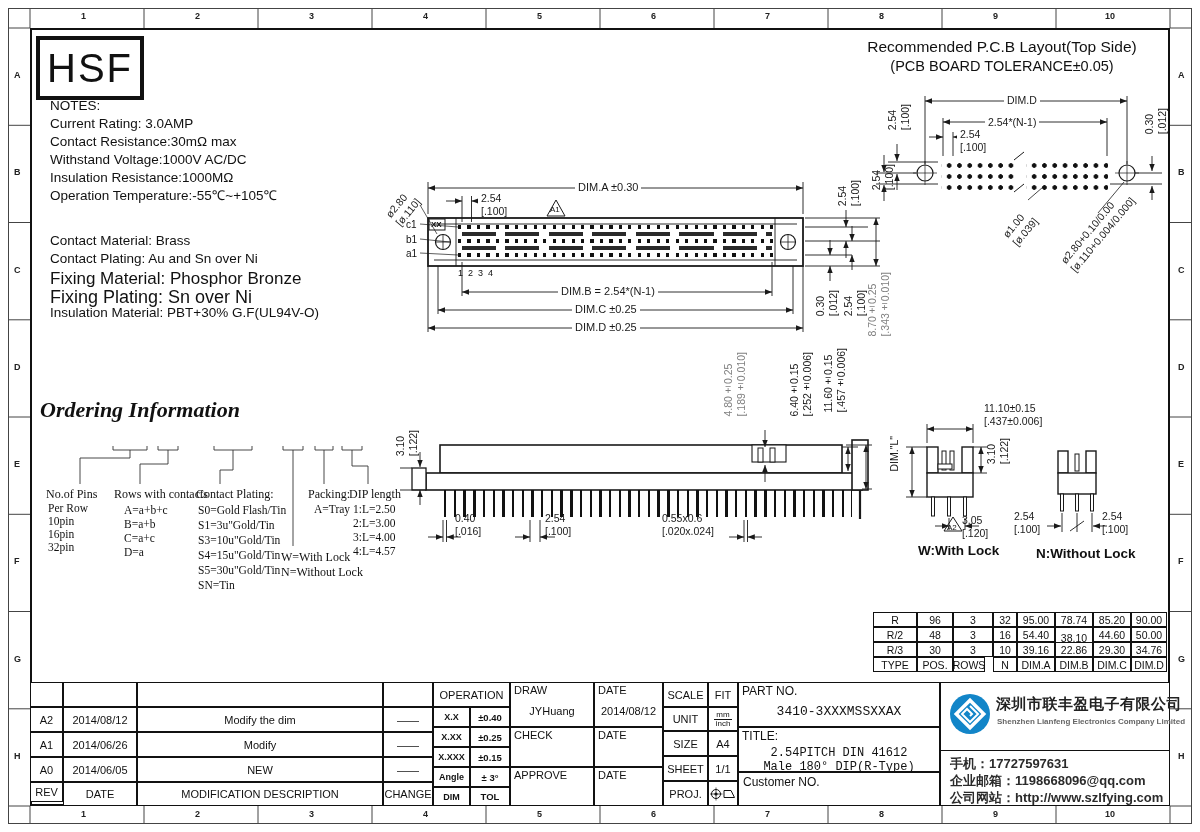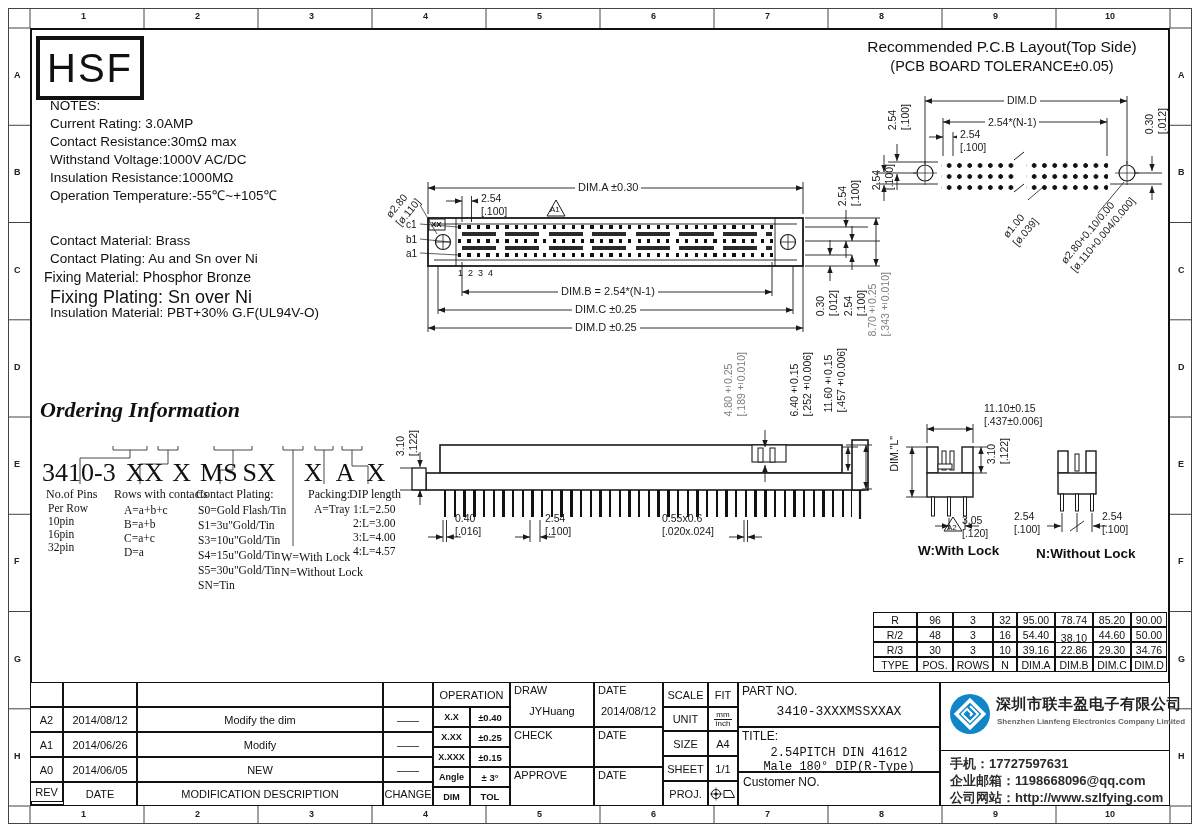--- a/index.html
+++ b/index.html
@@ -75,21 +75,21 @@
        font-size:40px;letter-spacing:2px;">HSF</div>
 
   <div class="lab" style="left:50px;top:98px;font-size:13.5px">NOTES:</div>
   <div class="lab" style="left:50px;top:116px;font-size:13.5px">Current Rating: 3.0AMP</div>
   <div class="lab" style="left:50px;top:134px;font-size:13.5px">Contact Resistance:30mΩ max</div>
   <div class="lab" style="left:50px;top:152px;font-size:13.5px">Withstand Voltage:1000V AC/DC</div>
   <div class="lab" style="left:50px;top:170px;font-size:13.5px">Insulation Resistance:1000MΩ</div>
   <div class="lab" style="left:50px;top:188px;font-size:13.5px">Operation Temperature:-55℃~+105℃</div>
   <div class="lab" style="left:50px;top:233px;font-size:13.5px">Contact Material: Brass</div>
   <div class="lab" style="left:50px;top:251px;font-size:13.5px">Contact Plating: Au and Sn over Ni</div>
-  <div class="lab" style="left:44px;top:269px;font-size:14px">Fixing Material: Phosphor Bronze</div>
+  <div class="lab" style="left:50px;top:269px;font-size:17px">Fixing Material: Phosphor Bronze</div>
   <div class="lab" style="left:50px;top:287px;font-size:18px">Fixing Plating: Sn over Ni</div>
   <div class="lab" style="left:50px;top:305px;font-size:13.5px">Insulation Material: PBT+30% G.F(UL94V-O)</div>
 
   <div class="lab" style="left:828px;top:38px;width:348px;text-align:center;font-size:15.5px">Recommended P.C.B Layout(Top Side)</div>
   <div class="lab" style="left:828px;top:58px;width:348px;text-align:center;font-size:14.5px">(PCB BOARD TOLERANCE±0.05)</div>
   <div class="lab dim bg" style="left:1004px;top:94px">DIM.D</div>
   <div class="lab dim bg" style="left:985px;top:116px">2.54*(N-1)</div>
   <div class="lab dim bg" style="left:957px;top:128px">2.54
 [.100]</div>
   <div class="lab dim vdim" style="left:886px;top:104px">2.54
@@ -153,23 +153,20 @@
 [.120]</div>
   <div class="lab" style="left:947px;top:523px;font-size:8px">A2</div>
   <div class="lab serif" style="left:918px;top:543px;font-size:13.5px;font-weight:bold">W:With Lock</div>
   <div class="lab dim" style="left:1014px;top:510px">2.54
 [.100]</div>
   <div class="lab dim" style="left:1102px;top:510px">2.54
 [.100]</div>
   <div class="lab serif" style="left:1036px;top:546px;font-size:13.5px;font-weight:bold">N:Without Lock</div>
 
   <div class="lab ordserif" style="left:40px;top:397px;font-size:22px;font-weight:bold;font-style:italic">Ordering Information</div>
-  <div class="lab ordserif" style="left:42px;top:426px;font-size:26px">
-    <span>3410-3</span><span style="margin-left:10px">XX</span><span style="margin-left:9px">X</span><span style="margin-left:9px">MS</span><span style="margin-left:5px">SX</span><span style="margin-left:28px">X</span><span style="margin-left:13px">A</span><span style="margin-left:12px">X</span>
-  </div>
   <div class="lab ordserif" style="left:46px;top:487px;font-size:12px">No.of Pins</div>
   <div class="lab ordserif" style="left:48px;top:502px;font-size:11.5px">Per Row</div>
   <div class="lab ordserif" style="left:48px;top:515px;font-size:11.5px">10pin</div>
   <div class="lab ordserif" style="left:48px;top:528px;font-size:11.5px">16pin</div>
   <div class="lab ordserif" style="left:48px;top:541px;font-size:11.5px">32pin</div>
   <div class="lab ordserif" style="left:114px;top:487px;font-size:12px">Rows with contacts</div>
   <div class="lab ordserif" style="left:124px;top:504px;font-size:11.5px">A=a+b+c</div>
   <div class="lab ordserif" style="left:124px;top:518px;font-size:11.5px">B=a+b</div>
   <div class="lab ordserif" style="left:124px;top:532px;font-size:11.5px">C=a+c</div>
   <div class="lab ordserif" style="left:124px;top:546px;font-size:11.5px">D=a</div>
@@ -419,21 +416,21 @@
     </div>
   <div class="cell" style="left:1131px;top:642px;width:36px;height:15px;font-size:10.5px">
       <span>34.76</span>
     </div>
   <div class="cell" style="left:873px;top:657px;width:44px;height:15px;font-size:10.5px">
       <span>TYPE</span>
     </div>
   <div class="cell" style="left:917px;top:657px;width:36px;height:15px;font-size:10.5px">
       <span>POS.</span>
     </div>
-  <div class="cell" style="left:953px;top:657px;width:40px;height:15px;font-size:10.5px">
+  <div class="cell" style="left:953px;top:657px;width:32px;height:15px;font-size:10.5px">
       <span>ROWS</span>
     </div>
   <div class="cell" style="left:993px;top:657px;width:24px;height:15px;font-size:10.5px">
       <span>N</span>
     </div>
   <div class="cell" style="left:1017px;top:657px;width:38px;height:15px;font-size:10.5px">
       <span>DIM.A</span>
     </div>
   <div class="cell" style="left:1055px;top:657px;width:38px;height:15px;font-size:10.5px">
       <span>DIM.B</span>

